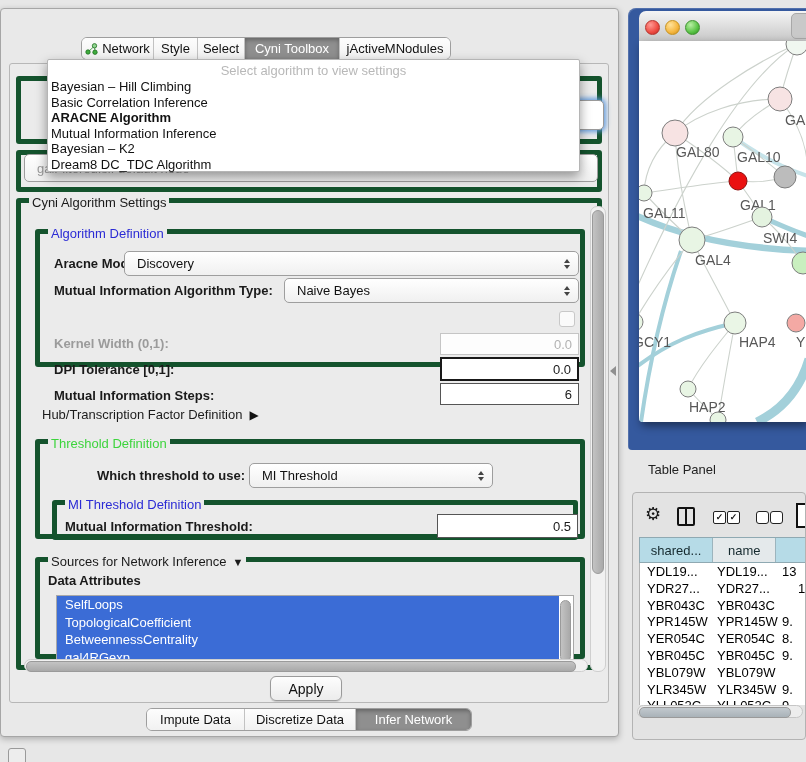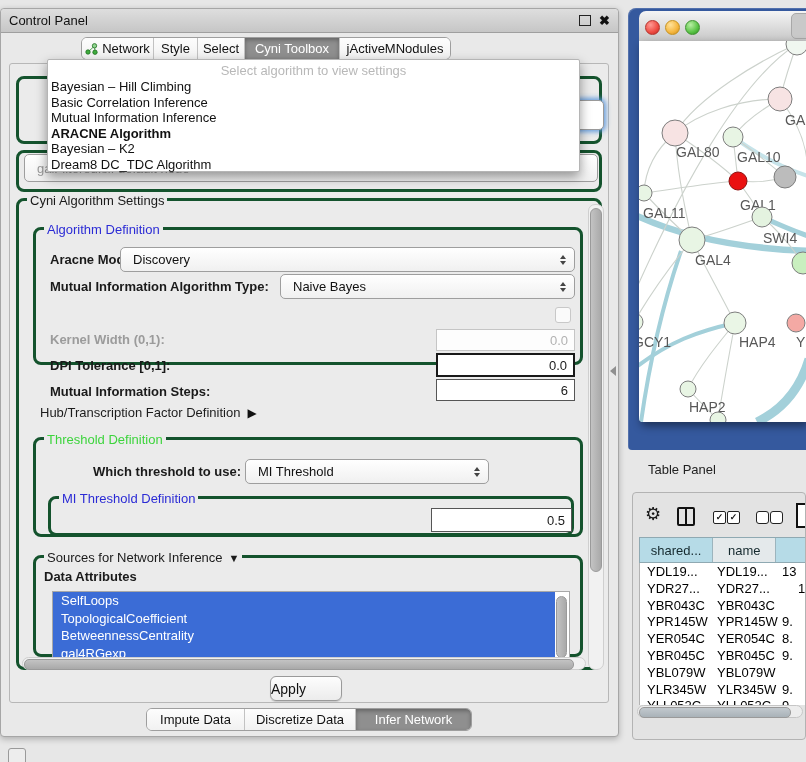--- a/index.html
+++ b/index.html
@@ -18,21 +18,21 @@
   .close-ico{font-weight:bold;font-size:13px;color:#111;line-height:1}
   .segstrip{display:flex;height:23px;border:1px solid #9e9e9e;border-radius:6px;
     overflow:hidden;background:#fbfbfb;box-sizing:border-box}
   .seg{display:flex;align-items:center;justify-content:center;font-size:13px;color:#111;
     border-right:1px solid #c2c2c2;background:linear-gradient(#fdfdfd,#f1f1f1);
     box-sizing:border-box;gap:4px;white-space:nowrap}
   .seg:last-child{border-right:none}
   .seg.sel{background:var(--seg-sel,#8f8f8f);color:#fff;box-shadow:inset 0 2px 4px rgba(0,0,0,.3)}
   #cp-content{left:8px;top:54px;width:598px;height:638px;background:#ebebeb;
     border:1px solid #b7b7b7;border-radius:3px}
-  .groupbox{border:3px solid #14532d;border-radius:8px;box-sizing:border-box}
+  .groupbox{border:5px solid #14532d;border-radius:3px;box-sizing:border-box}
   .grouplabel{position:absolute;top:-8px;left:8px;background:#ebebeb;padding:0 3px;
     font-size:13px;white-space:nowrap}
   .glabel-blue{color:var(--title-blue,#2b2bd5)}
   .glabel-green{color:var(--title-green,#3dd43d)}
   .combo{position:absolute;background:linear-gradient(#ffffff,#f0f0f0);border:1px solid #9e9e9e;
     border-radius:5px;font-size:13px;display:flex;align-items:center;padding-left:12px;
     box-sizing:border-box;color:#111}
   .spin{position:absolute;right:8px;top:50%;transform:translateY(-50%);display:flex;
     flex-direction:column;gap:2px}
   .spin i{width:0;height:0;border-left:3.5px solid transparent;border-right:3.5px solid transparent}
@@ -56,21 +56,21 @@
     padding-top:2px;box-sizing:border-box}
   #dd-placeholder{text-align:center;color:#b8b8b8;font-size:13px;height:17px;line-height:17px}
   .pitem{font-size:13px;line-height:15.6px;padding-left:3px;color:#111;white-space:nowrap}
   .pitem.bold{font-weight:bold}
   
   #attr-listbox{background:#fff;border:1px solid #a8a8a8;box-sizing:border-box;overflow:hidden}
   .aitem{height:17.5px;line-height:17.5px;padding-left:8px;color:#fff;font-size:13px;
     background:var(--selection-blue,#3b6cd6);width:calc(100% - 14px);box-sizing:border-box;white-space:nowrap}
   
   #apply-btn{left:260px;top:612px;width:70px;height:23px;border:1px solid #9a9a9a;border-radius:6px;
-    background:linear-gradient(#fdfdfd,#ececec);display:flex;align-items:center;justify-content:flex-start;
+    background:linear-gradient(#fdfdfd,#ececec);display:flex;align-items:center;justify-content:center;
     font-size:14px;color:#111;box-shadow:0 1px 1px rgba(0,0,0,.15)}
   
   #net-frame{left:628px;top:8px;width:178px;height:442px;background:var(--frame-blue,#35599e);
     border-radius:8px 0 0 4px;overflow:hidden;box-shadow:inset 1px 1px 0 rgba(255,255,255,.15)}
   #net-titlebar{left:11px;top:3px;width:167px;height:30px;border-radius:7px 0 0 0;
     background:linear-gradient(#f5f5f5,#c7c7c7);border-bottom:1px solid #8e8e8e}
   .light{position:absolute;width:13px;height:13px;border-radius:50%;top:9px}
   #net-canvas{left:11px;top:33px;width:167px;height:381px;background:#fff;border-radius:0 0 0 4px;
     box-shadow:2px 4px 8px rgba(0,0,0,.45);overflow:hidden}
   
@@ -96,27 +96,20 @@
   #splitter-arrow{left:610px;top:366px;width:0;height:0;border-top:5px solid transparent;
     border-bottom:5px solid transparent;border-right:6px solid #909090}
   #mini-square{left:8px;top:748px;width:16px;height:16px;border:1.5px solid #9a9a9a;
     border-radius:3px;background:#ededed}
   #tp-title{left:648px;top:462px;font-size:13px;color:#222}
 </style>
 </head>
 <body>
 
 <div class="abs" id="cp-window">
-  <div class="abs" id="cp-titlebar">
-    <span id="cp-title">Control Panel</span>
-    <span class="win-icons">
-      <span class="float-ico"></span>
-      <span class="close-ico">✖</span>
-    </span>
-  </div>
 
   <div class="abs segstrip" id="top-tabs" style="left:80px;top:28px">
       <div class="seg" style="width: 72px;">
   <svg width="13" height="12" viewBox="0 0 13 12">
     <line x1="3.5" y1="8.5" x2="9.5" y2="3" stroke="#57a657" stroke-width="1"></line>
     <line x1="9.5" y1="3" x2="10" y2="9" stroke="#57a657" stroke-width="1"></line>
     <circle cx="3" cy="9" r="2.2" fill="#3fae3f" stroke="#1f6f1f" stroke-width="0.8"></circle>
     <circle cx="9.5" cy="2.8" r="2.2" fill="#8fd48f" stroke="#1f6f1f" stroke-width="0.8"></circle>
     <circle cx="10" cy="9.2" r="2.2" fill="#3fae3f" stroke="#1f6f1f" stroke-width="0.8"></circle>
   </svg>
@@ -143,22 +136,22 @@
     <div class="abs groupbox" style="left:6px;top:86px;width:586px;height:42px"></div>
     <div class="abs combo" style="left:14px;top:90px;width:574px;height:28px;color:#9a9a9a">
       <span>galFiltered.sif default node</span>
     </div>
 
     <div class="abs" id="algo-popup">
       <div id="dd-placeholder">Select algorithm to view settings</div>
       <div id="dd-items">
           <div class="pitem">Bayesian – Hill Climbing</div>
           <div class="pitem">Basic Correlation Inference</div>
+          <div class="pitem bold">ARACNE Algorithm</div>
           <div class="pitem">Mutual Information Inference</div>
-          <div class="pitem bold">ARACNE Algorithm</div>
           <div class="pitem">Bayesian – K2</div>
           <div class="pitem">Dream8 DC_TDC Algorithm</div>
         </div>
     </div>
 
     <div class="abs groupbox" style="left:6px;top:134px;width:586px;height:472px">
       <span class="grouplabel">Cyni Algorithm Settings</span>
 
       <div class="abs groupbox" style="left:14px;top:26px;width:550px;height:138px">
         <span class="grouplabel glabel-blue">Algorithm Definition</span>
@@ -211,20 +204,21 @@
         <div class="combo" style="left:209px;top:19px;width:244px;height:25px">
           <span>MI Threshold</span>
           <span class="spin">
               <i class="up"></i>
               <i class="dn"></i>
             </span>
         </div>
 
         <div class="abs groupbox" style="left:12px;top:56px;width:526px;height:40px">
           <span class="grouplabel glabel-blue">MI Threshold Definition</span>
+          <span class="flabel" style="left:8px;top:14px">Mutual Information Threshold:</span>
           <div class="tfield mid" style="left:380px;top:9px;width:141px;height:24px">
             <span>0.5</span>
           </div>
         </div>
       </div>
 
       <div class="abs groupbox" style="left:14px;top:354px;width:550px;height:102px">
         <span class="grouplabel" style="display:flex;align-items:center;gap:6px">
           <span>Sources for Network Inference</span>
           <span style="font-size:11px">▼</span>

